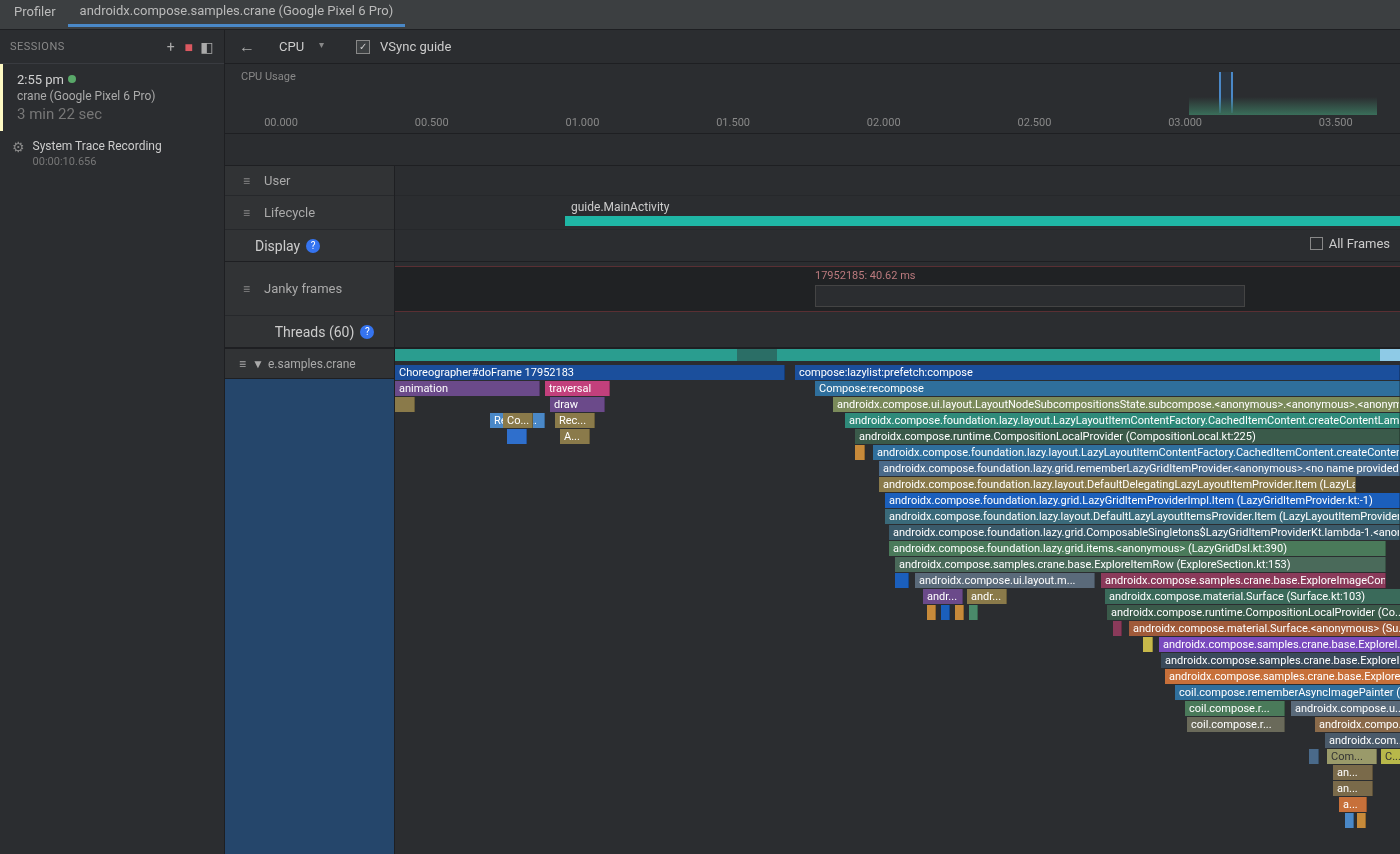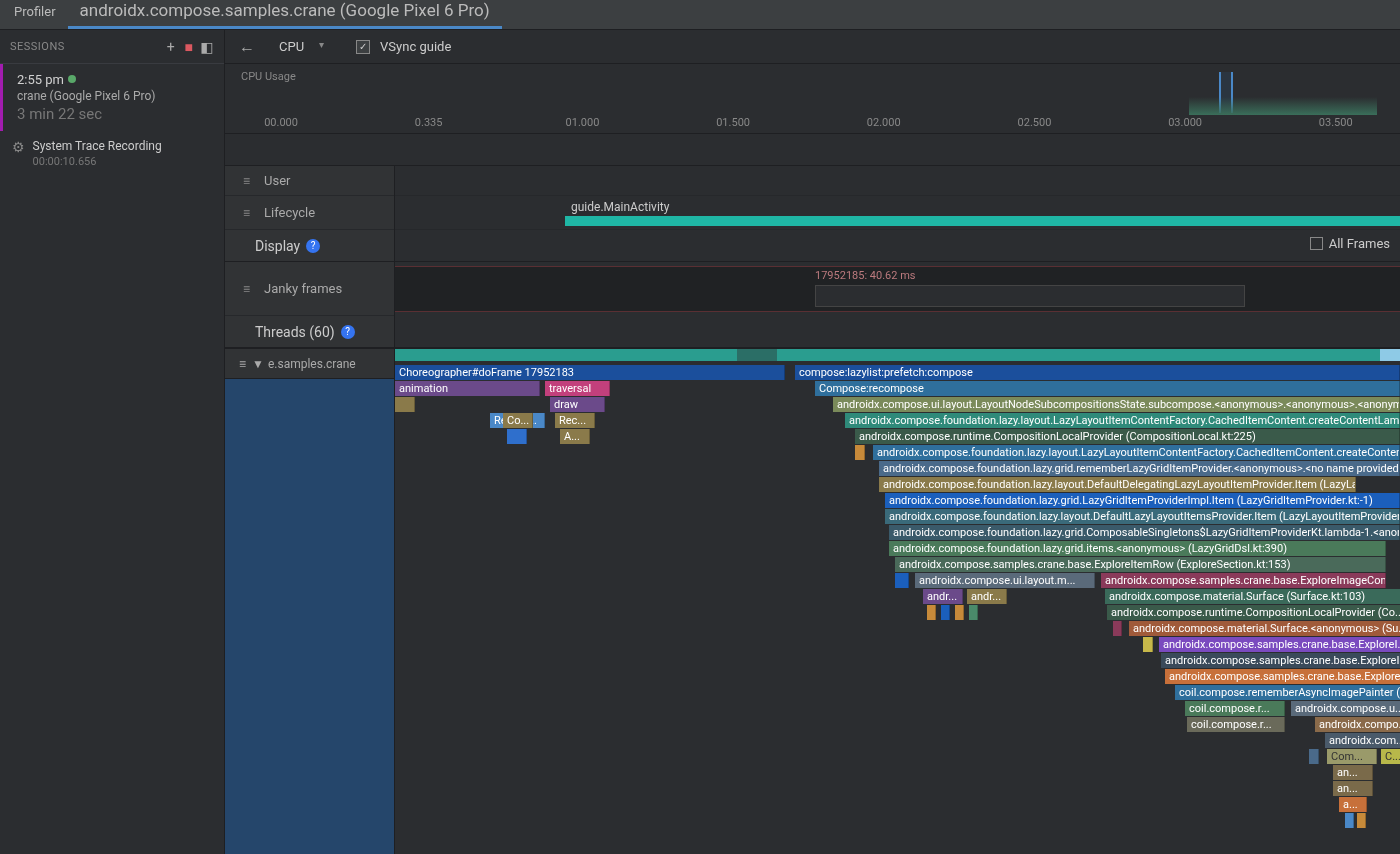--- a/index.html
+++ b/index.html
@@ -1,29 +1,29 @@
 <!DOCTYPE html>
 <html><head>
 <meta charset="utf-8">
 <style>
 * { margin: 0; padding: 0; box-sizing: border-box; font-family: -apple-system, "Segoe UI", Roboto, sans-serif; }
 body { background: #2b2d30; color: #b4b8bf; font-size: 12px; overflow: hidden; width: 1400px; height: 854px; }
 
 .topbar { height: 30px; background: #3c3f41; display: flex; align-items: center; padding: 0 10px; border-bottom: 1px solid #1e1f22; }
 .topbar .title { color: #bbb; font-size: 13px; padding: 0 12px 6px 4px; }
-.topbar .subtitle { color: #bbb; font-size: 17px; padding: 0 12px 6px 12px; border-bottom: 3px solid #4a88c7; }
+.topbar .subtitle { color: #bbb; font-size: 13px; padding: 0 12px 6px 12px; border-bottom: 3px solid #4a88c7; }
 
 .main { display: flex; height: 824px; }
 
 .sessions { width: 225px; background: #2b2d30; border-right: 1px solid #1e1f22; display: flex; flex-direction: column; }
 .sessions-hdr { height: 34px; display: flex; align-items: center; padding: 0 8px 0 10px; color: #888; font-size: 11px; letter-spacing: 0.5px; border-bottom: 1px solid #393b40; }
 .sessions-hdr .spacer { flex: 1; }
 .sessions-hdr .icon { width: 18px; text-align: center; color: #aaa; font-size: 14px; }
 .sessions-hdr .rec { color: #db5860; }
-.session { padding: 8px 10px 8px 14px; border-left: 3px solid #a21caf; }
+.session { padding: 8px 10px 8px 14px; border-left: 3px solid #fef9c3; }
 .session .time { color: #d0d0d0; font-size: 13px; }
 .session .dot { display:inline-block; width:8px; height:8px; border-radius:50%; background:#59a869; margin-left:4px; vertical-align:1px;}
 .session .dev { color: #aaa; font-size: 12px; margin-top: 2px; }
 .session .dur { color: #777; font-size: 15px; margin-top: 2px; }
 .recording { padding: 8px 10px 8px 12px; display:flex; gap:8px; }
 .recording .gear { color:#888; font-size:14px; }
 .recording .rtitle { color:#ccc; font-size:12px; }
 .recording .rdur { color:#777; font-size:11px; margin-top:2px; }
 
 .content { flex: 1; display: flex; flex-direction: column; background:#2b2d30; }
@@ -112,21 +112,21 @@
       <span class="chk">✓</span>
       <span class="chklbl">VSync guide</span>
     </div>
 
     <div class="usage">
       <span class="lbl">CPU Usage</span>
       <div class="sel" style="left:84.6%; width:1.2%;"></div>
       <div class="wave" style="left:82%; width:16%;"></div>
       <div class="ruler">
         <span class="tick" style="left:2%">00.000</span>
-        <span class="tick" style="left:15%">0.335</span>
+        <span class="tick" style="left:15%">00.500</span>
         <span class="tick" style="left:28%">01.000</span>
         <span class="tick" style="left:41%">01.500</span>
         <span class="tick" style="left:54%">02.000</span>
         <span class="tick" style="left:67%">02.500</span>
         <span class="tick" style="left:80%">03.000</span>
         <span class="tick" style="left:93%">03.500</span>
       </div>
     </div>
 
     <div class="rowgrp" style="height:32px;">
@@ -178,21 +178,21 @@
         </div>
       <div class="rpane">
         <div class="janky" style="top:4px;">
           <div class="jankylbl" style="left:420px; top:2px;">17952185: 40.62 ms</div>
           <div class="jankybox" style="left:420px; top:18px; width:430px; height:22px;"></div>
         </div>
       </div>
     </div>
 
     <div class="rowgrp" style="height:32px;">
-      <div class="lpane sechdr" style="width:170px;">
+      <div class="lpane sechdr" style="width:170px;justify-content:center;">
           <span>Threads (60)</span>
           <span class="q">?</span>
         </div>
       <div class="rpane sechdr" style="padding-left:0;"></div>
     </div>
 
     <div class="threads-area">
       <div class="threads-left">
         <div class="thdr">
             <span class="ham">≡</span>

